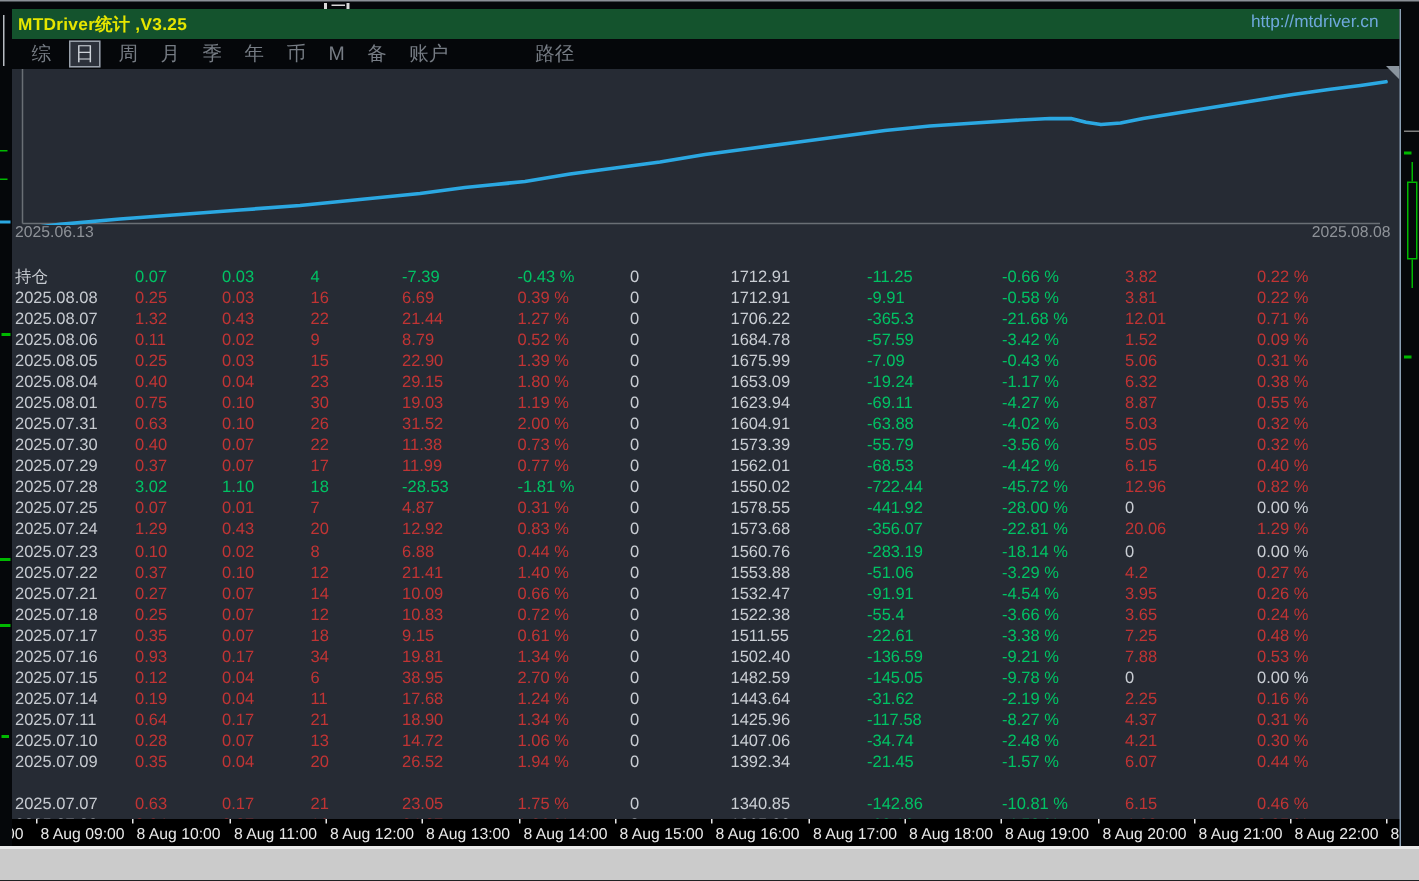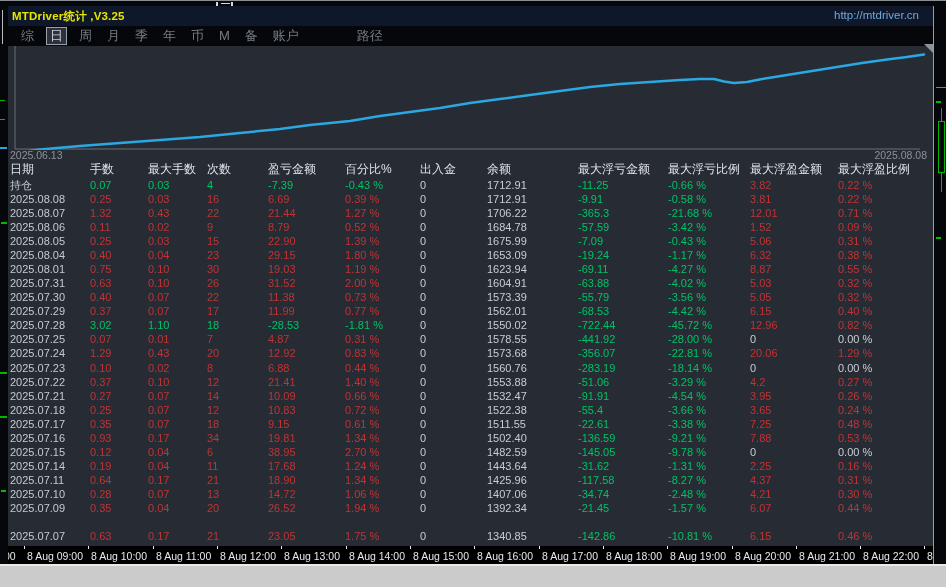--- a/index.html
+++ b/index.html
@@ -13,21 +13,21 @@
   .side-strip { position:absolute; top:6px; bottom:23px; background:#05070a; }
   .side-strip.left { left:0; width:8px; }
   .side-strip.right { right:0; width:12px; }
   .deco { position:absolute; }
   .bottom-line { position:absolute; left:0; top:564px; width:946px; height:2px; background:#e9e9e9; }
   .bottom-gray { position:absolute; left:0; top:566px; width:946px; height:21px; background:#cbcbcb; }
 
   
   #panel { position:absolute; left:8px; top:6px; width:926px; height:558px; background:#262b34;
            border-right:1px solid #8ba0b5; overflow:hidden; }
-  .titlebar { position:absolute; left:0; top:0; width:100%; height:20px; background:#0f172a; }
+  .titlebar { position:absolute; left:0; top:0; width:100%; height:20px; background:#14532d; }
   .app-title { position:absolute; left:4px; top:3px; font-size:11.5px; font-weight:bold; color:#e6e600; letter-spacing:.2px; }
   .app-url { position:absolute; right:14px; top:3px; font-size:11.5px; color:#6fa8dc; }
   .tabbar { position:absolute; left:0; top:20px; width:100%; height:20px; background:#05070a; display:flex; align-items:center; }
   .tab { color:#767c84; font-size:13px; margin-left:9px; padding:0 3px; line-height:16px; cursor:default; }
   .tab.first { margin-left:10px; }
   .tab.active { color:#cdd2d9; background:#2c313b; border:1px solid #98a0aa; }
   .tab.spaced { margin-left:52px; }
 
   
   .chart-wrap { position:absolute; left:0; top:40px; width:926px; height:104px; }
@@ -119,34 +119,20 @@
       <svg width="926" height="104">
         <line x1="7" y1="0" x2="7" y2="103" stroke="#6a6f75" stroke-width="1"></line>
         <line x1="7" y1="103" x2="912" y2="103" stroke="#6a6f75" stroke-width="1"></line>
         <polyline fill="none" stroke="#2ba8e2" stroke-width="2.5" stroke-linejoin="round" stroke-linecap="round" points="6,107 32,103.5 72,100 112,97 152,94 192,91 232,87 272,83 302,79 322,77 342,75 372,70 402,66 432,62 462,57 492,53 522,49 552,45 582,41 612,38 642,36 672,34 692,33 706,33 716,35.5 726,37 739,36 754,33 779,29 804,25 829,21 854,17 879,13.5 899,11 916,8.5"></polyline>
       </svg>
     </div>
     <span class="chart-label start">2025.06.13</span>
     <span class="chart-label end">2025.08.08</span>
     <div class="resize-tri"></div>
 
-    <div class="thead">
-        <span class="h0">日期</span>
-        <span class="h1">手数</span>
-        <span class="h2">最大手数</span>
-        <span class="h3">次数</span>
-        <span class="h4">盈亏金额</span>
-        <span class="h5">百分比%</span>
-        <span class="h6">出入金</span>
-        <span class="h7">余额</span>
-        <span class="h8">最大浮亏金额</span>
-        <span class="h9">最大浮亏比例</span>
-        <span class="h10">最大浮盈金额</span>
-        <span class="h11">最大浮盈比例</span>
-      </div>
     <div class="rows">
         <div class="trow" style="top: 0px;">
     <span class="c0 dt">持仓</span>
     <span class="c1 g">0.07</span>
     <span class="c2 g">0.03</span>
     <span class="c3 g">4</span>
     <span class="c4 g">-7.39</span>
     <span class="c5 g">-0.43 %</span>
     <span class="c6 n">0</span>
     <span class="c7 n">1712.91</span>
@@ -424,21 +410,21 @@
         <div class="trow" style="top: 281px;">
     <span class="c0 dt">2025.07.14</span>
     <span class="c1 r">0.19</span>
     <span class="c2 r">0.04</span>
     <span class="c3 r">11</span>
     <span class="c4 r">17.68</span>
     <span class="c5 r">1.24 %</span>
     <span class="c6 n">0</span>
     <span class="c7 n">1443.64</span>
     <span class="c8 g">-31.62</span>
-    <span class="c9 g">-1.31 %</span>
+    <span class="c9 g">-2.19 %</span>
     <span class="c10 r">2.25</span>
     <span class="c11 r">0.16 %</span>
   </div>
         <div class="trow" style="top: 295px;">
     <span class="c0 dt">2025.07.11</span>
     <span class="c1 r">0.64</span>
     <span class="c2 r">0.17</span>
     <span class="c3 r">21</span>
     <span class="c4 r">18.90</span>
     <span class="c5 r">1.34 %</span>

